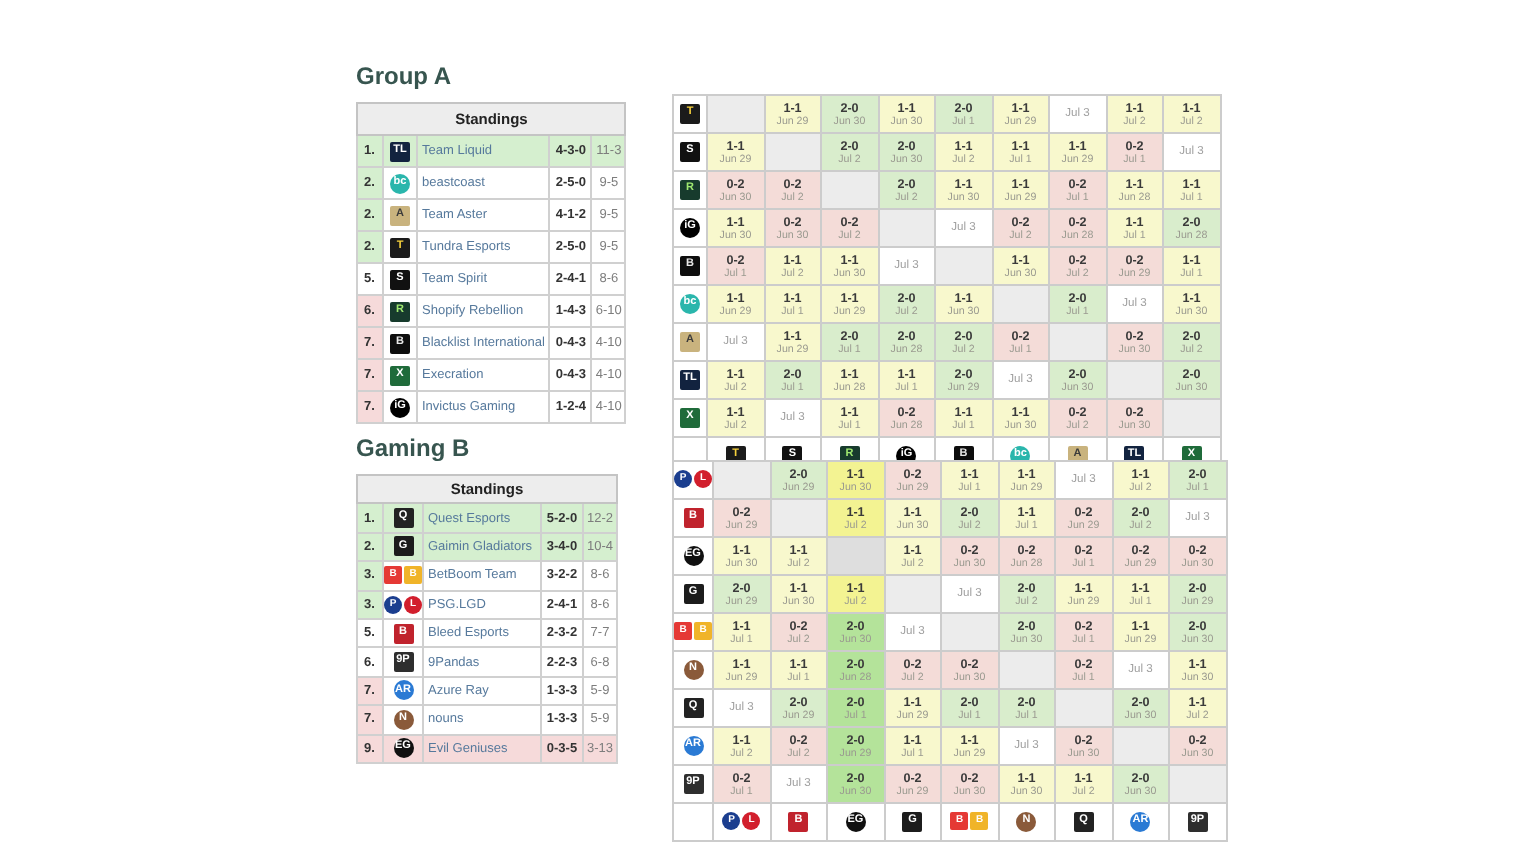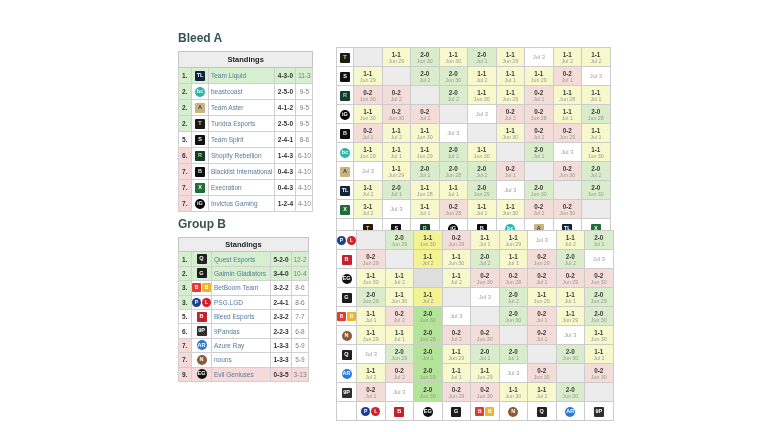--- a/index.html
+++ b/index.html
@@ -45,21 +45,21 @@
   .dbl{display:inline-flex;gap:1px;vertical-align:middle;}
   .dbl .half{width:9px;height:9px;display:inline-flex;align-items:center;justify-content:center;
              font-size:5px;font-weight:bold;color:#fff;}
 </style>
 </head>
 <body>
 
 <div class="canvas">
 
   <div class="sblock" style="top:31px;">
-    <div class="group-title">Bleed A</div>
+    <div class="group-title">Group A</div>
     <table class="standings sA">
       <colgroup>
           <col class="col-rank">
           <col class="col-icn">
           <col class="col-name">
           <col class="col-rec">
           <col class="col-sco">
         </colgroup>
       <thead>
           <tr>
@@ -463,21 +463,21 @@
             <td class="cell"><span class="ticon circle" style="background: rgb(42, 182, 172); color: rgb(255, 255, 255);">bc</span></td>
             <td class="cell"><span class="ticon square" style="background: rgb(201, 179, 126); color: rgb(59, 59, 59);">A</span></td>
             <td class="cell"><span class="ticon square" style="background: rgb(18, 35, 63); color: rgb(255, 255, 255);">TL</span></td>
             <td class="cell"><span class="ticon square" style="background: rgb(31, 107, 58); color: rgb(255, 255, 255);">X</span></td>
           </tr>
         </tbody>
     </table>
   </div>
 
   <div class="sblock" style="top:217px;">
-    <div class="group-title">Group B</div>
+    <div class="group-title">Gaming B</div>
     <table class="standings sB">
       <colgroup>
           <col class="col-rank">
           <col class="col-icn">
           <col class="col-name">
           <col class="col-rec">
           <col class="col-sco">
         </colgroup>
       <thead>
           <tr>

